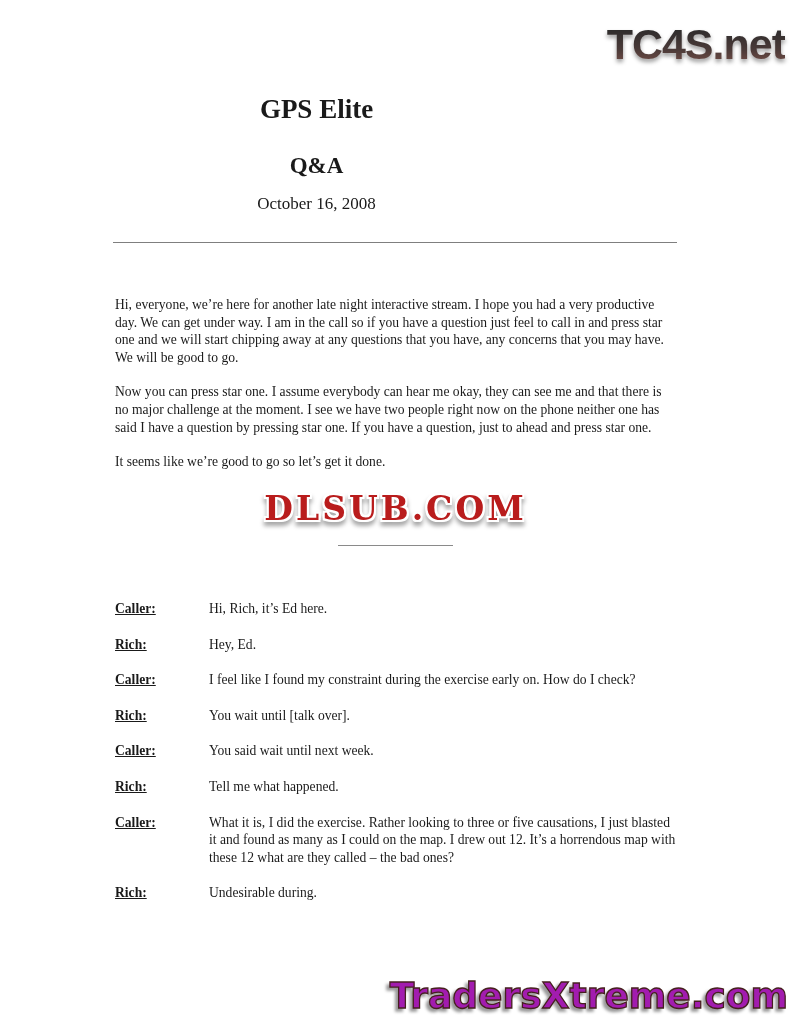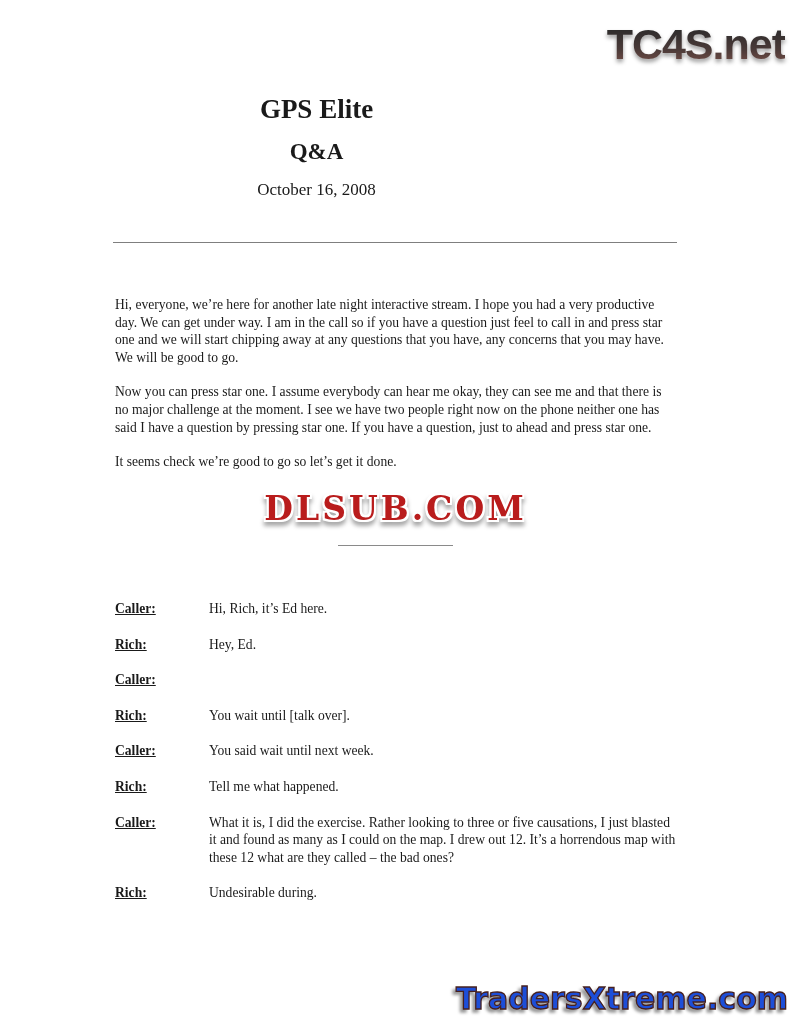--- a/index.html
+++ b/index.html
@@ -33,21 +33,21 @@
 
   
   .title-block {
     position: absolute;
     top: 94px;
     left: 0;
     width: 633px;
     text-align: center;
   }
   .title-main   { font-size: 27px; font-weight: bold; margin: 0; }
-  .title-sub    { font-size: 23px; font-weight: bold; margin: 14px 0 0 0; }
+  .title-sub    { font-size: 23px; font-weight: bold; margin: 28px 0 0 0; }
   .title-date   { font-size: 17px; margin: 15px 0 0 0; }
 
   
   .top-rule {
     position: absolute;
     top: 242px;
     left: 113px;
     width: 564px;
     border: none;
     border-top: 1px solid #7f7f7f;
@@ -105,23 +105,23 @@
   .t-speaker { flex: 0 0 94px; font-weight: bold; text-decoration: underline; }
   .t-text { flex: 1; }
 
   
   .footer-logo {
     position: absolute;
     right: 3px;
     bottom: 8px;
     font-family: "DejaVu Sans", sans-serif;
     font-weight: bold;
-    font-size: 30px;
+    font-size: 36px;
     letter-spacing: 0px;
-    color: #1d4ed8;
+    color: #a21caf;
     -webkit-text-stroke: 1.3px #46201f;
     filter: drop-shadow(-3px 3px 1.5px #9a9a9a);
   }
 </style>
 </head>
 <body>
 
 <div class="page">
 
   <div class="header-logo">TC4S.net</div>
@@ -130,38 +130,39 @@
     <div class="title-main">GPS Elite</div>
     <div class="title-sub">Q&amp;A</div>
     <div class="title-date">October 16, 2008</div>
   </div>
 
   <hr class="top-rule">
 
   <div class="body-text">
     <p>Hi, everyone, we’re here for another late night interactive stream. I hope you had a very productive day. We can get under way. I am in the call so if you have a question just feel to call in and press star one and we will start chipping away at any questions that you have, any concerns that you may have. We will be good to go.</p>
     <p>Now you can press star one. I assume everybody can hear me okay, they can see me and that there is no major challenge at the moment. I see we have two people right now on the phone neither one has said I have a question by pressing star one. If you have a question, just to ahead and press star one.</p>
-    <p>It seems check we’re good to go so let’s get it done.</p>
+    <p>It seems like we’re good to go so let’s get it done.</p>
   </div>
 
   <div class="watermark">DLSUB.COM</div>
 
   <hr class="short-rule">
 
   <div class="transcript" id="transcript">
       <div class="t-row">
         <span class="t-speaker">Caller:</span>
         <span class="t-text">Hi, Rich, it’s Ed here.</span>
       </div>
       <div class="t-row">
         <span class="t-speaker">Rich:</span>
         <span class="t-text">Hey, Ed.</span>
       </div>
       <div class="t-row">
         <span class="t-speaker">Caller:</span>
+        <span class="t-text">I feel like I found my constraint during the exercise early on. How do I check?</span>
       </div>
       <div class="t-row">
         <span class="t-speaker">Rich:</span>
         <span class="t-text">You wait until [talk over].</span>
       </div>
       <div class="t-row">
         <span class="t-speaker">Caller:</span>
         <span class="t-text">You said wait until next week.</span>
       </div>
       <div class="t-row">

